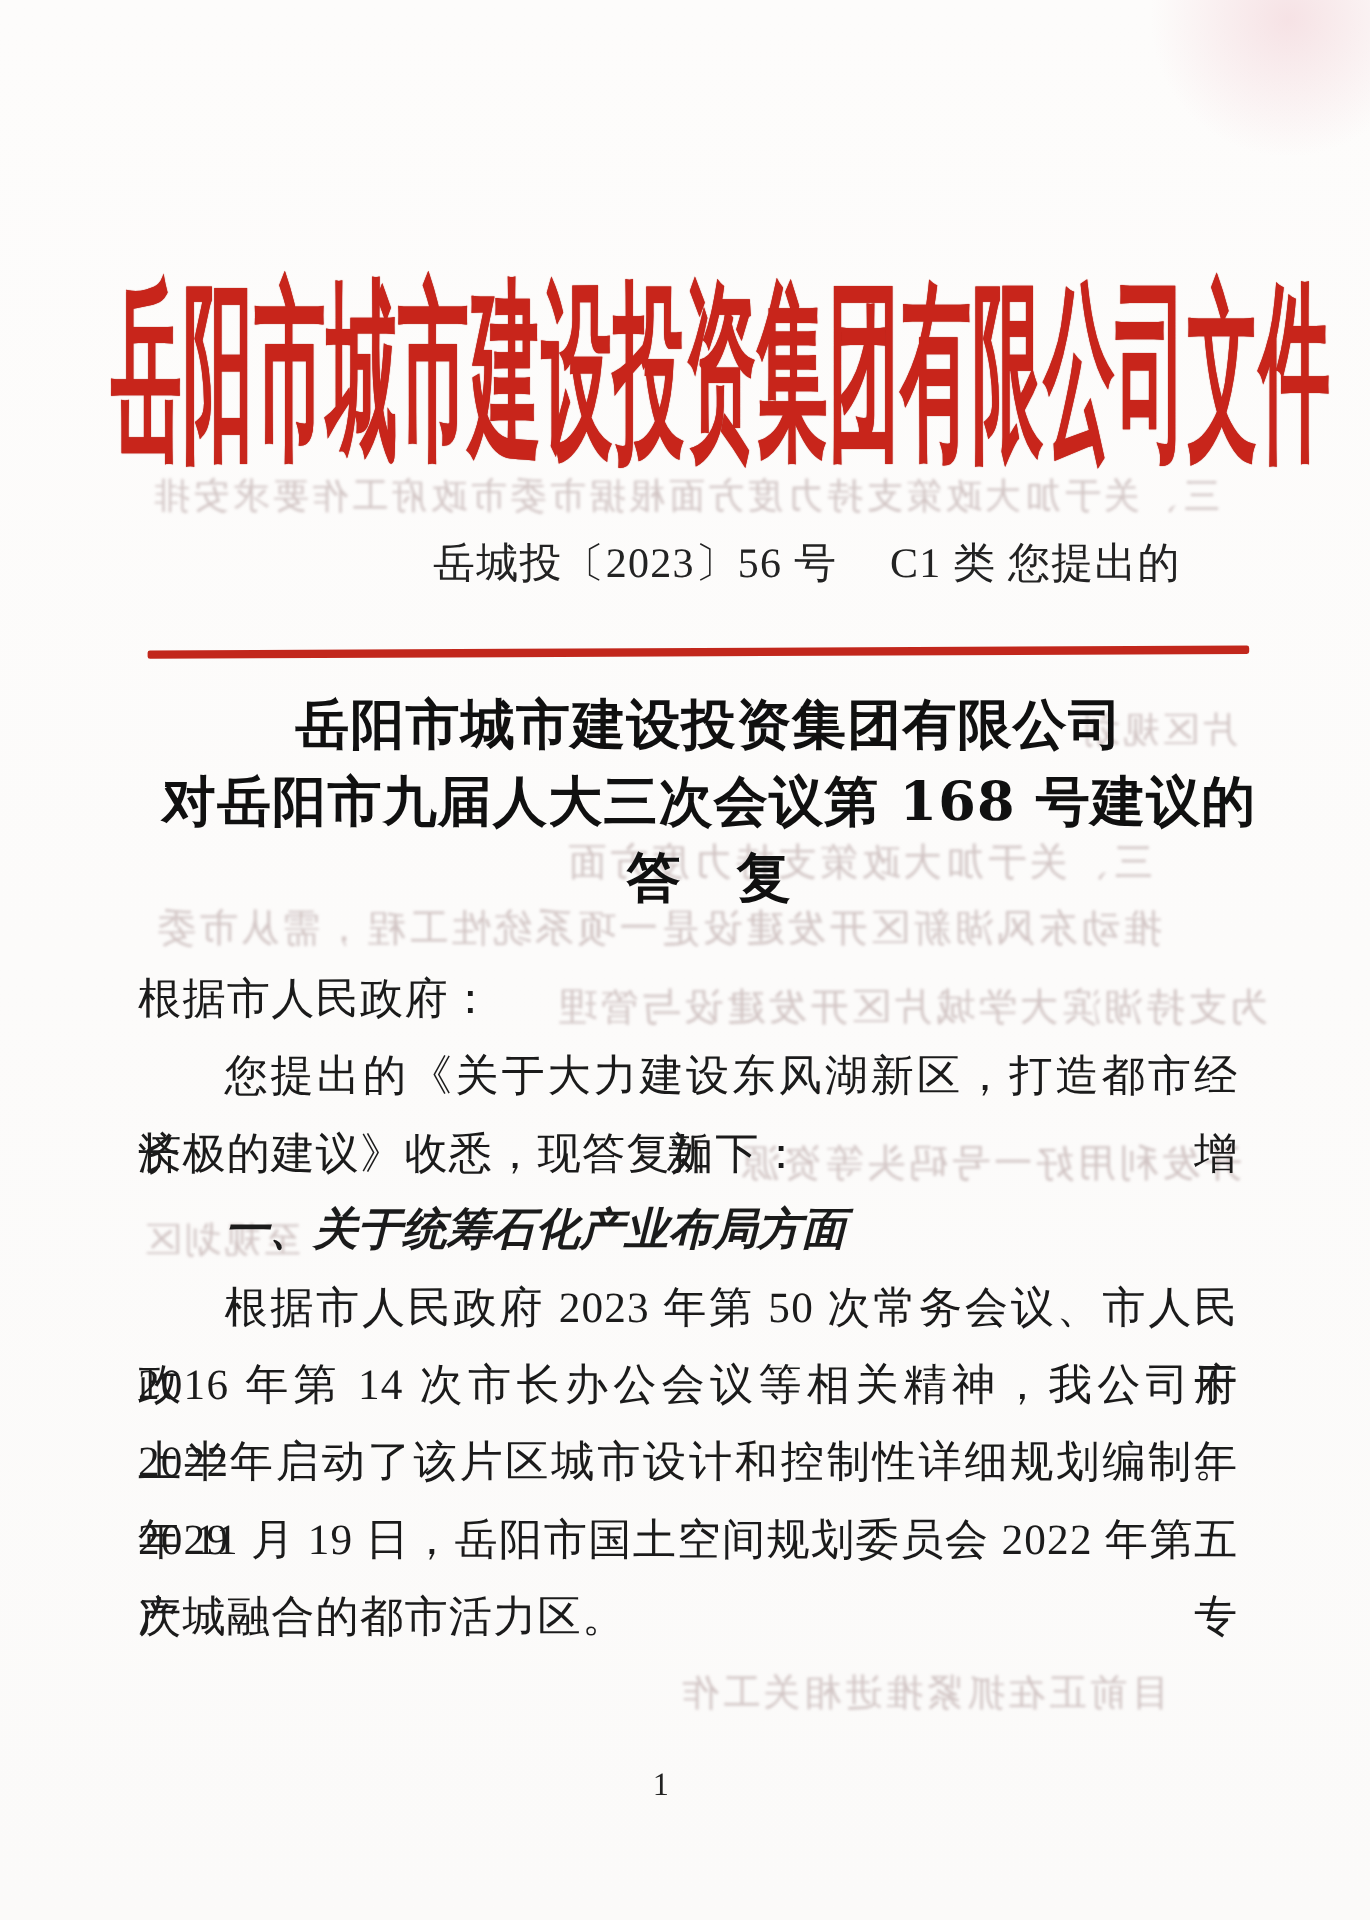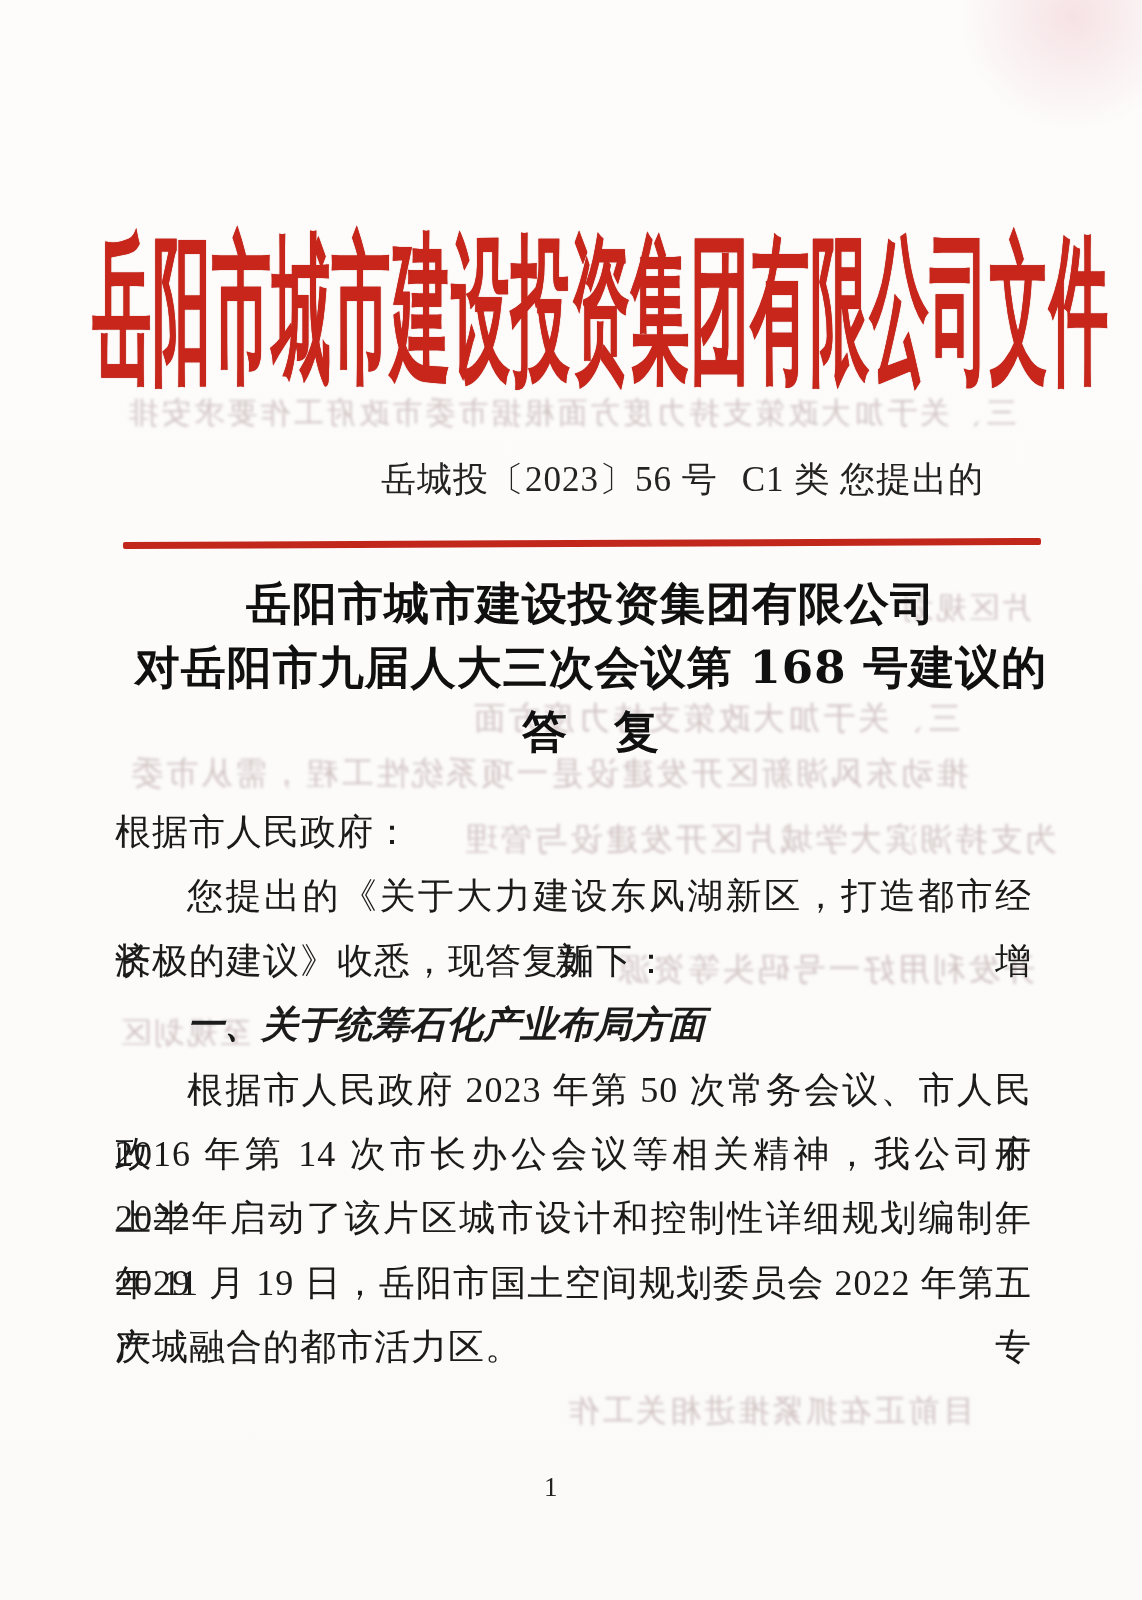--- a/index.html
+++ b/index.html
@@ -44,26 +44,25 @@
   
   .docline {
     position: absolute;
     top: 446px;
     left: 0;
     width: 100%;
     box-sizing: border-box;
     padding-right: 158px;
     display: flex;
     justify-content: flex-end;
-    gap: 24px;
+    gap: 44px;
     font-size: 35px;
     letter-spacing: 1px;
     color: #232323;
     white-space: nowrap;
-    margin-top: 10px;
   }
   
   .redline {
     position: absolute;
     top: 540px;
     left: 123px;
     width: 918px;
     height: 7px;
     background: #c2271c;
     transform: rotate(-0.25deg);

